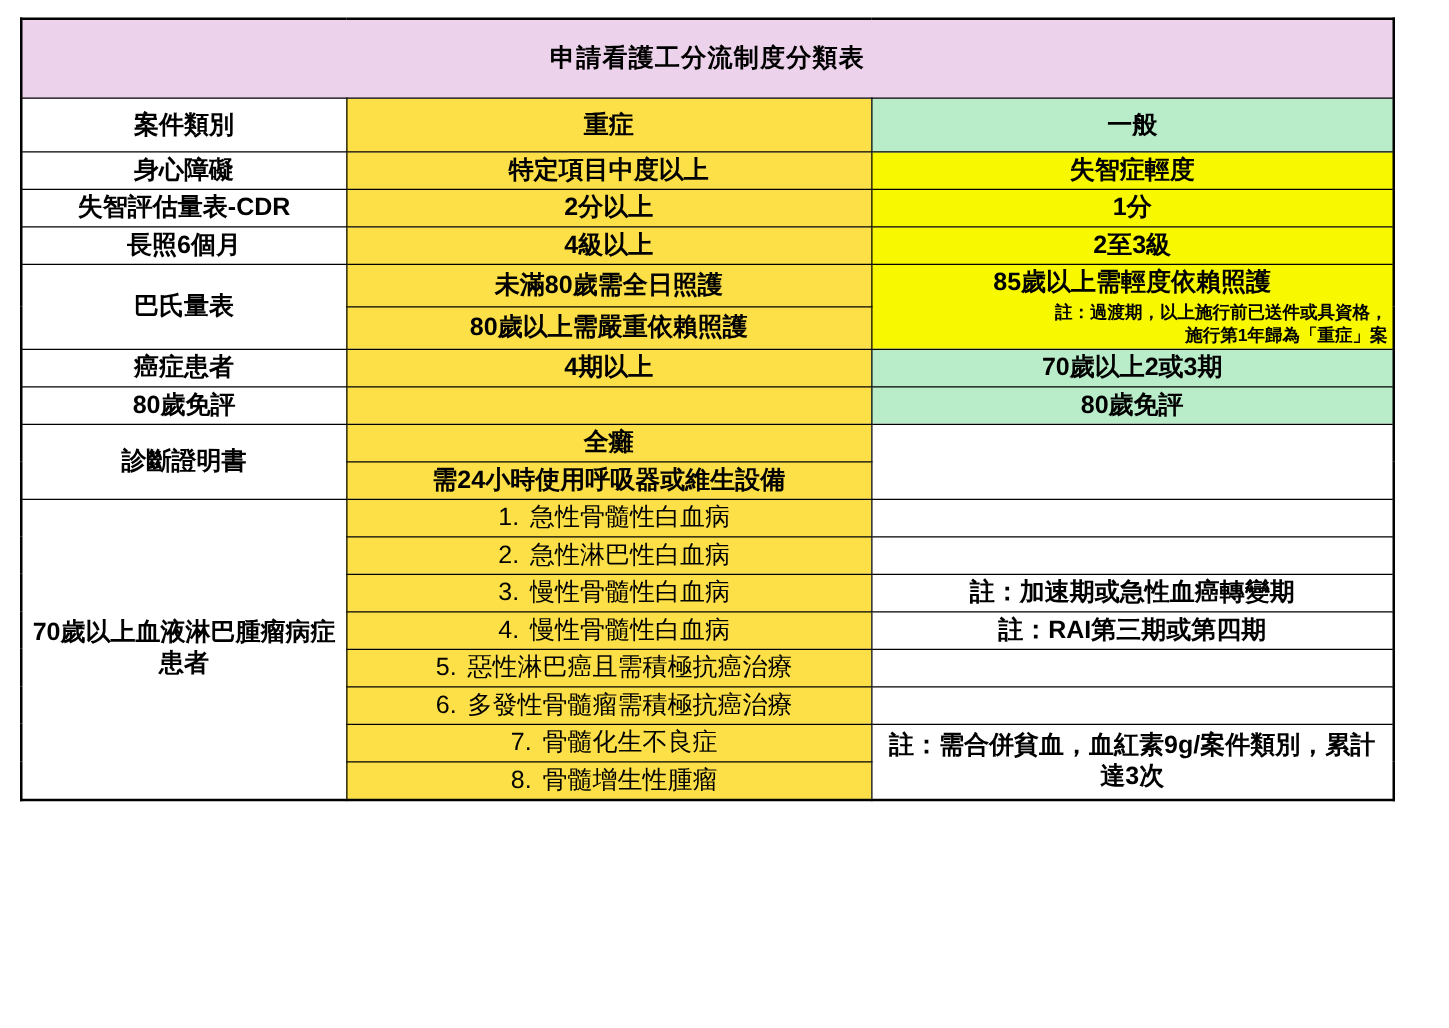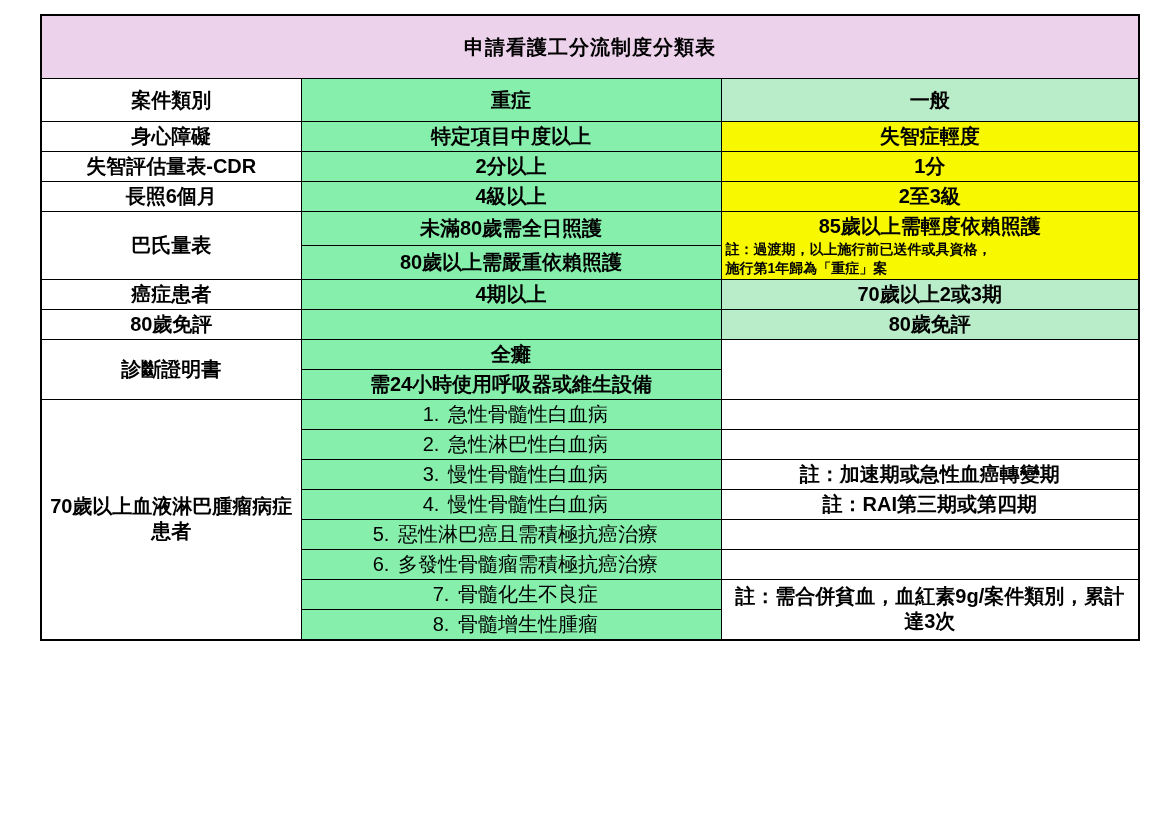--- a/index.html
+++ b/index.html
@@ -9,21 +9,21 @@
   }
   body {
     width: 1159px;
     height: 822px;
     font-family: "Liberation Sans", sans-serif;
     color: #000000;
     overflow: hidden;
   }
   #sheet {
     position: absolute;
-    left: 40px;
+    left: 16px;
     top: 14px;
     width: 888px;
   }
   table.matrix {
     border-collapse: collapse;
     table-layout: fixed;
     width: 1100px;
     border: 2px solid #000;
   }
   table.matrix td {
@@ -44,21 +44,21 @@
     font-weight: bold;
     letter-spacing: 1px;
     height: 58px;
   }
   .rowlabel {
     background: #ffffff;
     font-weight: bold;
     font-size: 21px;
   }
   .severe {
-    background: #86efac;
+    background: #fde047;
     font-weight: bold;
   }
   .general-green {
     background: #b9ecc8;
     font-weight: bold;
   }
   .general-yellow {
     background: #f8f800;
     font-weight: bold;
   }
@@ -66,21 +66,21 @@
     background: #ffffff;
   }
   .hdr {
     font-size: 22px;
     font-weight: bold;
     height: 38px;
   }
   .note {
     font-size: 14px;
     font-weight: bold;
-    text-align: left;
+    text-align: right;
     line-height: 1.2;
     display: block;
     margin-top: 2px;
   }
   .note-left {
     font-size: 15px;
     font-weight: bold;
     text-align: left;
     padding-left: 4px;
   }

